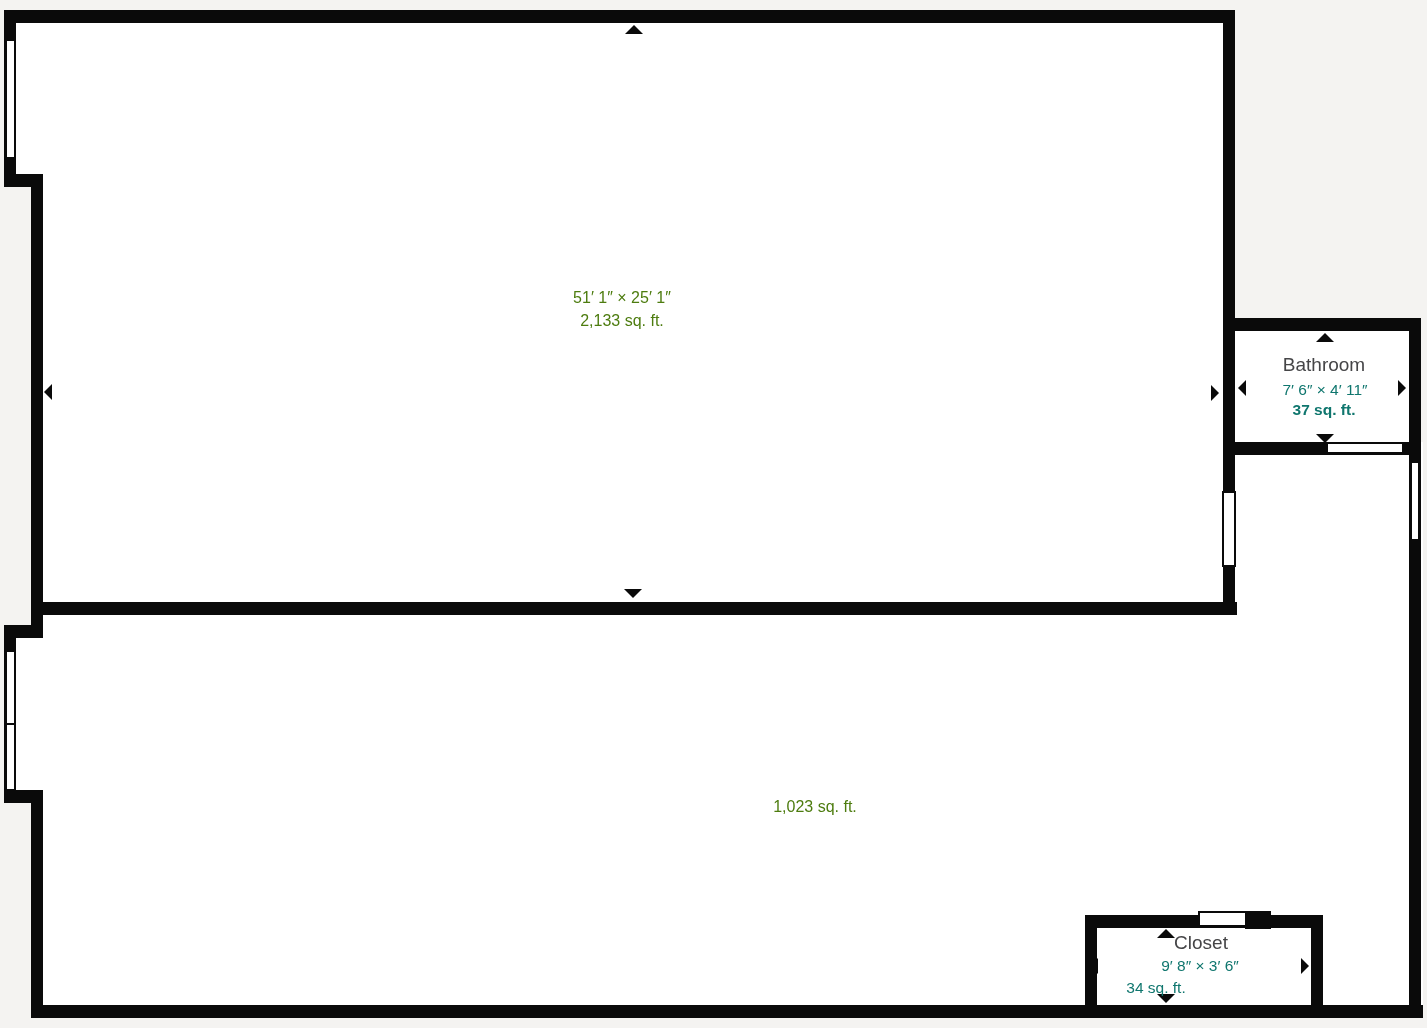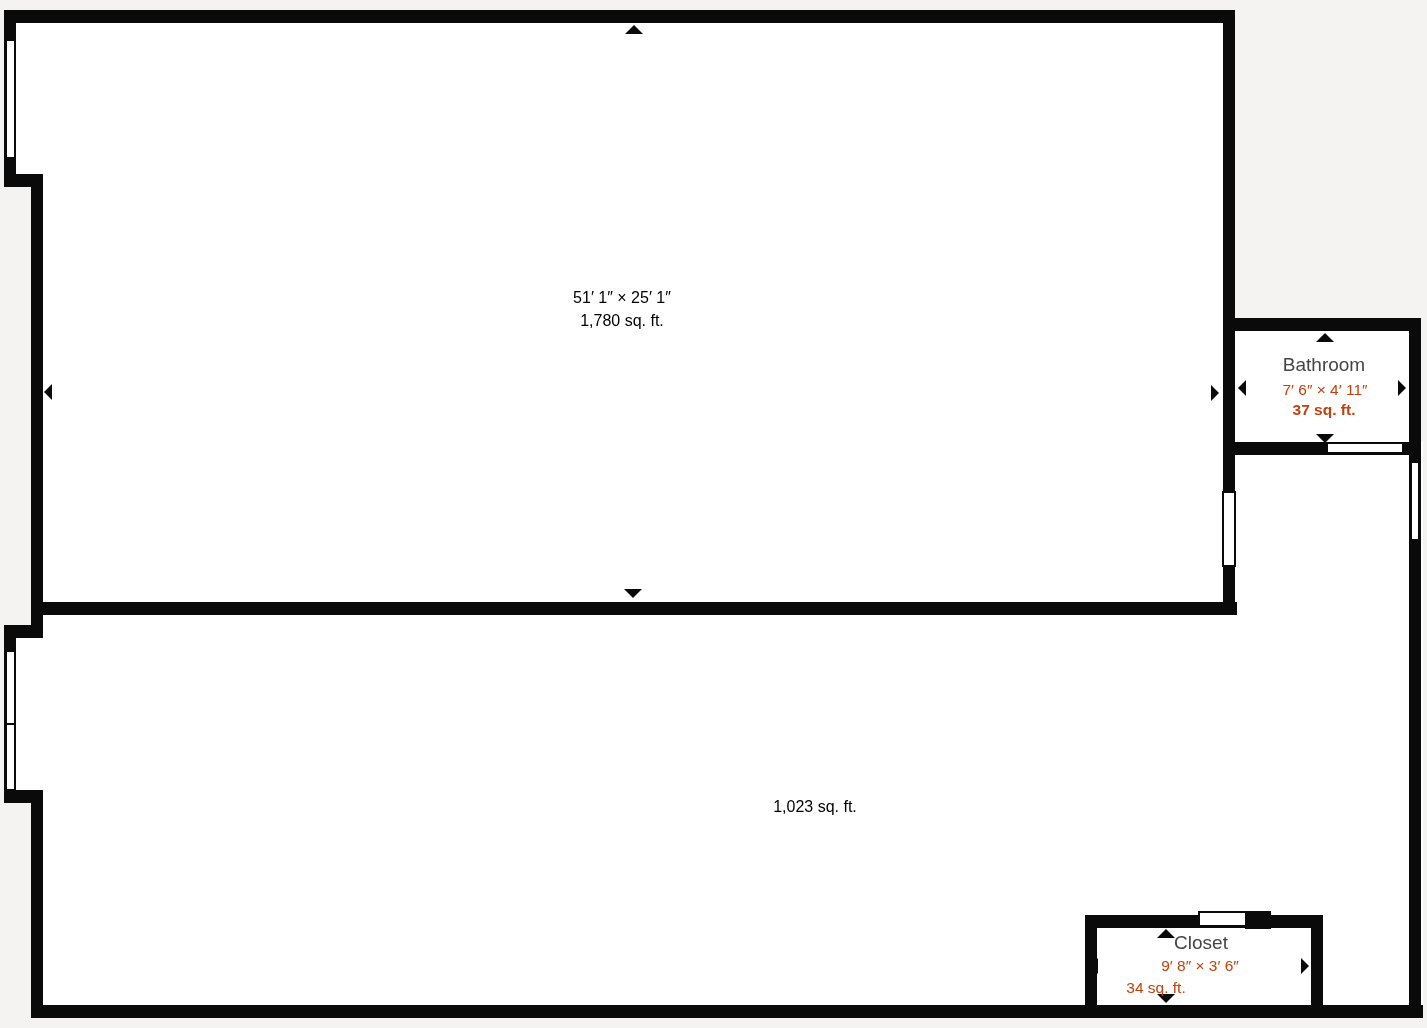--- a/index.html
+++ b/index.html
@@ -18,22 +18,22 @@
   .wall{position:absolute;background:#0a0a0a;}
   .window{position:absolute;background:#ffffff;border:2px solid #0a0a0a;box-sizing:border-box;}
   .doorleaf{position:absolute;background:#0a0a0a;}
   .arr{position:absolute;width:0;height:0;}
   .arr.up{border-left:9px solid transparent;border-right:9px solid transparent;border-bottom:9px solid #0a0a0a;}
   .arr.down{border-left:9px solid transparent;border-right:9px solid transparent;border-top:9px solid #0a0a0a;}
   .arr.left{border-top:8px solid transparent;border-bottom:8px solid transparent;border-right:8px solid #0a0a0a;}
   .arr.right{border-top:8px solid transparent;border-bottom:8px solid transparent;border-left:8px solid #0a0a0a;}
   .txt{position:absolute;transform:translate(-50%,-50%);white-space:nowrap;text-align:center;}
   .room-label{font-size:19px;color:#454547;}
-  .dims{font-size:15.5px;color:#c2410c;text-align:center;}
-  .dims-lg{font-size:16px;color:#000000;}
+  .dims{font-size:15.5px;color:#0f766e;text-align:center;}
+  .dims-lg{font-size:16px;color:#4d7c0f;}
 </style>
 </head>
 <body>
 
 <div id="floorplan">
 
   <div class="fill" style="left:4px;top:10px;width:1231px;height:177px;"></div>
   <div class="fill" style="left:31px;top:10px;width:1204px;height:605px;"></div>
   <div class="fill" style="left:1223px;top:318px;width:198px;height:137px;"></div>
   <div class="fill" style="left:4px;top:625px;width:39px;height:178px;"></div>
@@ -76,21 +76,21 @@
   <div class="arr down" style="left:1316px;top:434px;"></div>
   <div class="arr left" style="left:1238px;top:380px;"></div>
   <div class="arr right" style="left:1398px;top:380px;"></div>
 
   <div class="arr up" style="left:1157px;top:929px;"></div>
   <div class="arr down" style="left:1157px;top:994px;"></div>
   <div class="arr left" style="left:1090px;top:958px;"></div>
   <div class="arr right" style="left:1301px;top:958px;"></div>
 
   <div class="txt dims-lg" style="left:622px;top:298px;">51′ 1″ × 25′ 1″</div>
-  <div class="txt dims-lg" style="left:622px;top:321px;">1,780 sq. ft.</div>
+  <div class="txt dims-lg" style="left:622px;top:321px;">2,133 sq. ft.</div>
 
   <div class="txt dims-lg" style="left:815px;top:807px;">1,023 sq. ft.</div>
 
   <div class="txt room-label" style="left:1324px;top:365px;text-align:center;">Bathroom</div>
   <div class="txt dims" style="left:1325px;top:390px;">7′ 6″ × 4′ 11″</div>
   <div class="txt dims" style="left:1324px;top:410px;font-weight:bold;">37 sq. ft.</div>
 
   <div class="txt room-label" style="left:1201px;top:943px;">Closet</div>
   <div class="txt dims" style="left:1200px;top:966px;">9′ 8″ × 3′ 6″</div>
   <div class="txt dims" style="left:1156px;top:988px;">34 sq. ft.</div>

